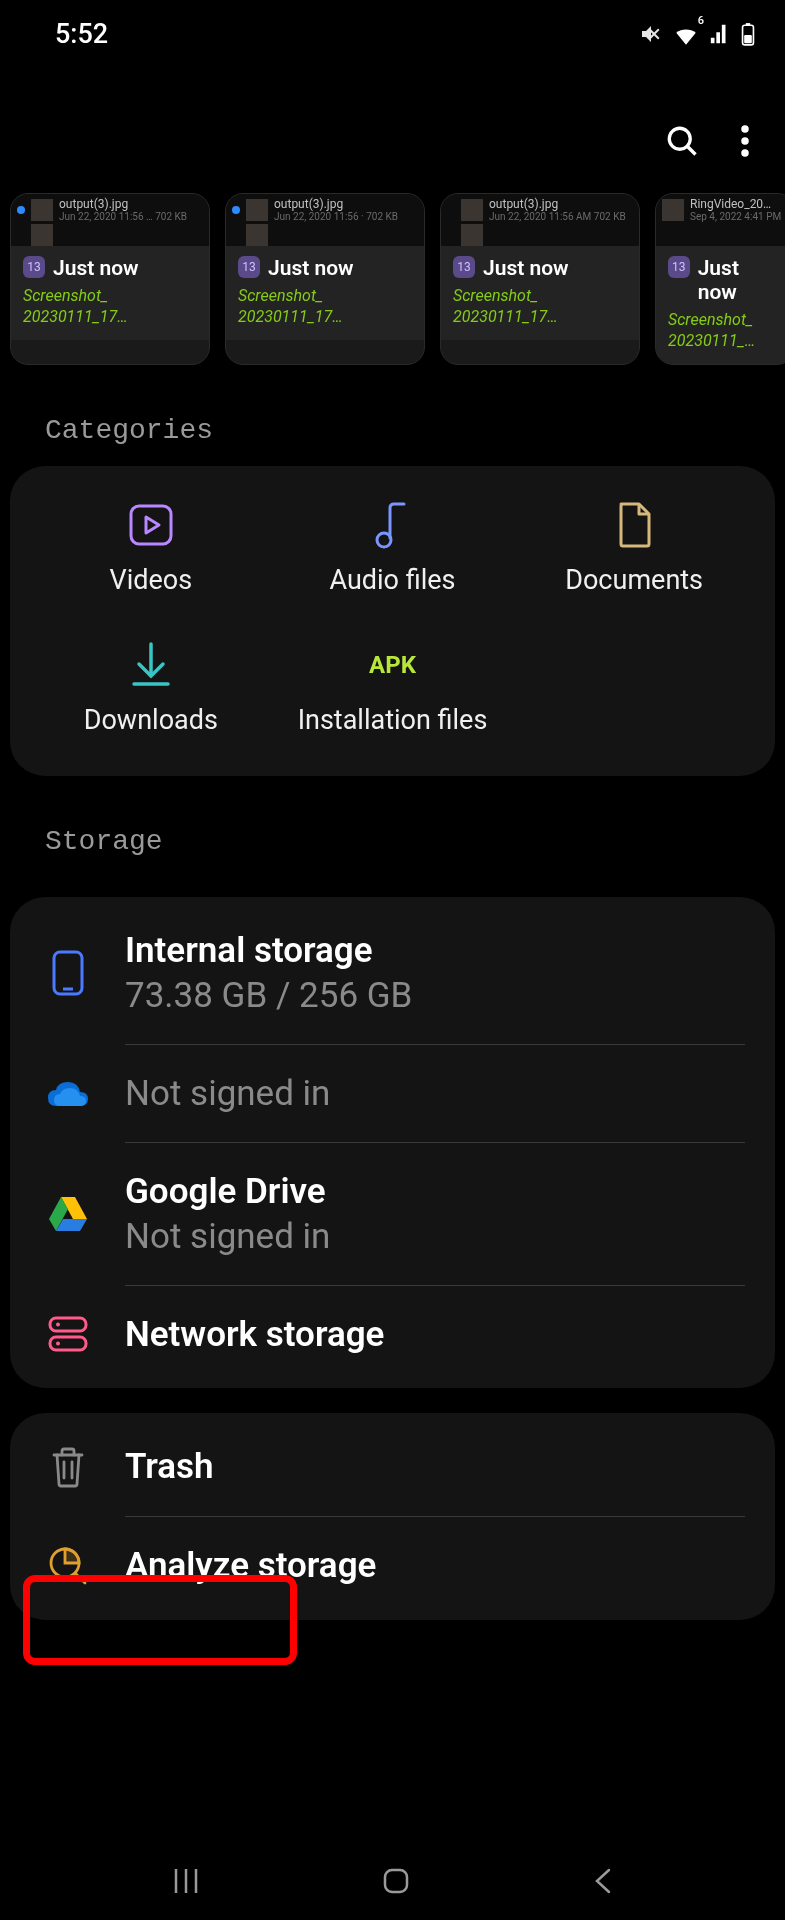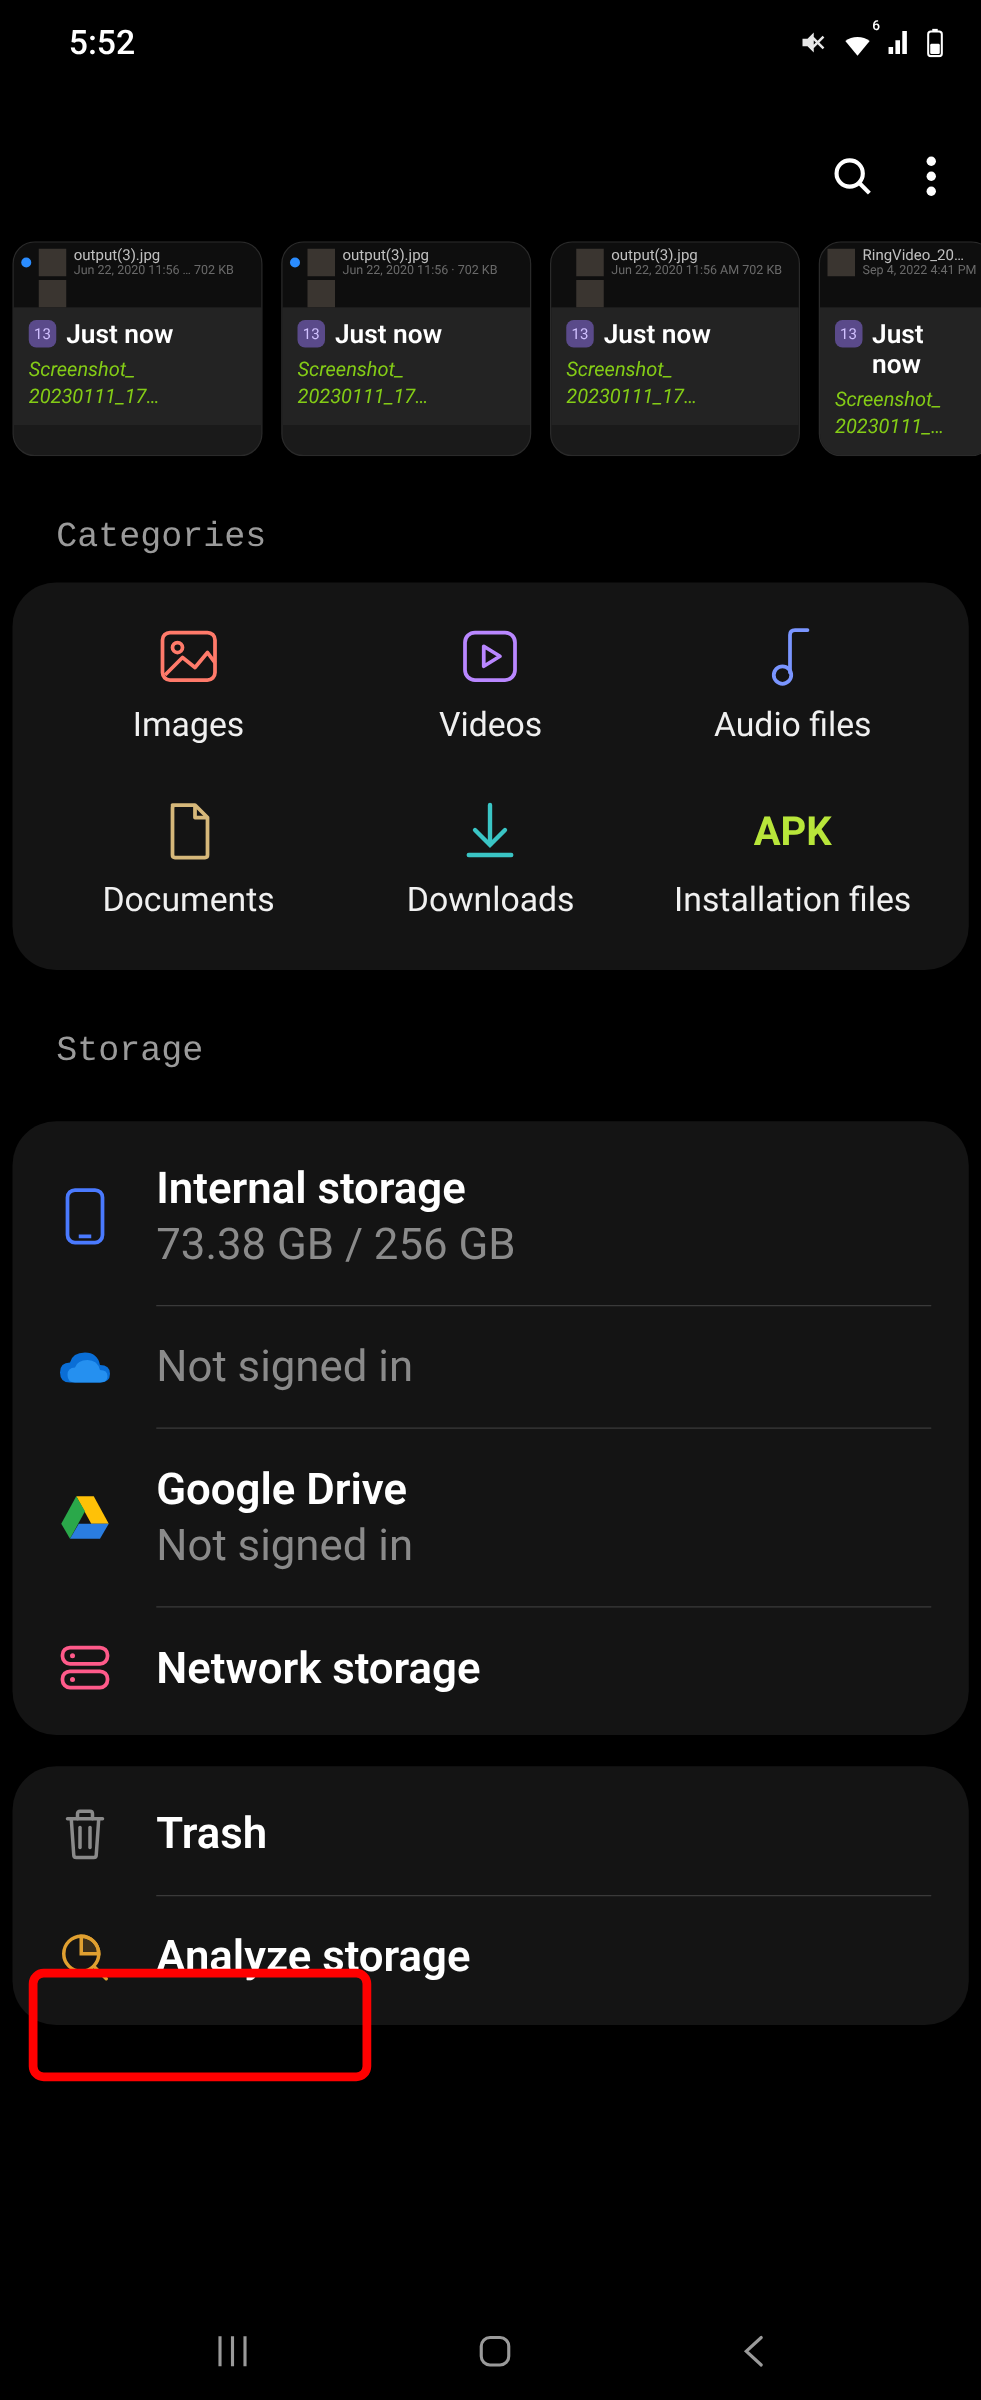--- a/index.html
+++ b/index.html
@@ -226,21 +226,21 @@
       bottom: 0;
       left: 0;
       right: 0;
       height: 75px;
       display: flex;
       justify-content: space-around;
       align-items: center;
       padding: 0 80px;
     }
     .apk-text {
-      font-size: 32px;
+      font-size: 24px;
       font-weight: 700;
       color: #b8e63a;
     }
   </style>
 </head>
 <body>
 
 <div class="status-bar">
   <span>5:52</span>
   <div class="status-right status-icons">
@@ -365,30 +365,20 @@
           <span class="recent-time">Just now</span>
         </div>
       <div class="recent-name">Screenshot_</div>
       <div class="recent-name">20230111_…</div>
     </div>
   </div>
 </div>
 
 <div class="section-label">Categories</div>
 <div class="categories-panel">
-  <div class="category-item">
-    <span class="category-icon">
-      <svg width="50" height="46" viewBox="0 0 50 46" fill="none" stroke="#ff7a6a" stroke-width="3" stroke-linejoin="round">
-          <rect x="4" y="4" width="42" height="38" rx="6"></rect>
-          <circle cx="16" cy="16" r="4"></circle>
-          <path d="M6 38 L20 24 L30 32 L40 20 L46 28"></path>
-        </svg>
-    </span>
-    <span class="category-label">Images</span>
-  </div>
   <div class="category-item">
     <span class="category-icon">
       <svg width="48" height="46" viewBox="0 0 48 46" fill="none" stroke="#b987ff" stroke-width="3" stroke-linejoin="round">
           <rect x="4" y="4" width="40" height="38" rx="8"></rect>
           <path d="M19 15 L32 23 L19 31 Z" fill="none"></path>
         </svg>
     </span>
     <span class="category-label">Videos</span>
   </div>
   <div class="category-item">

